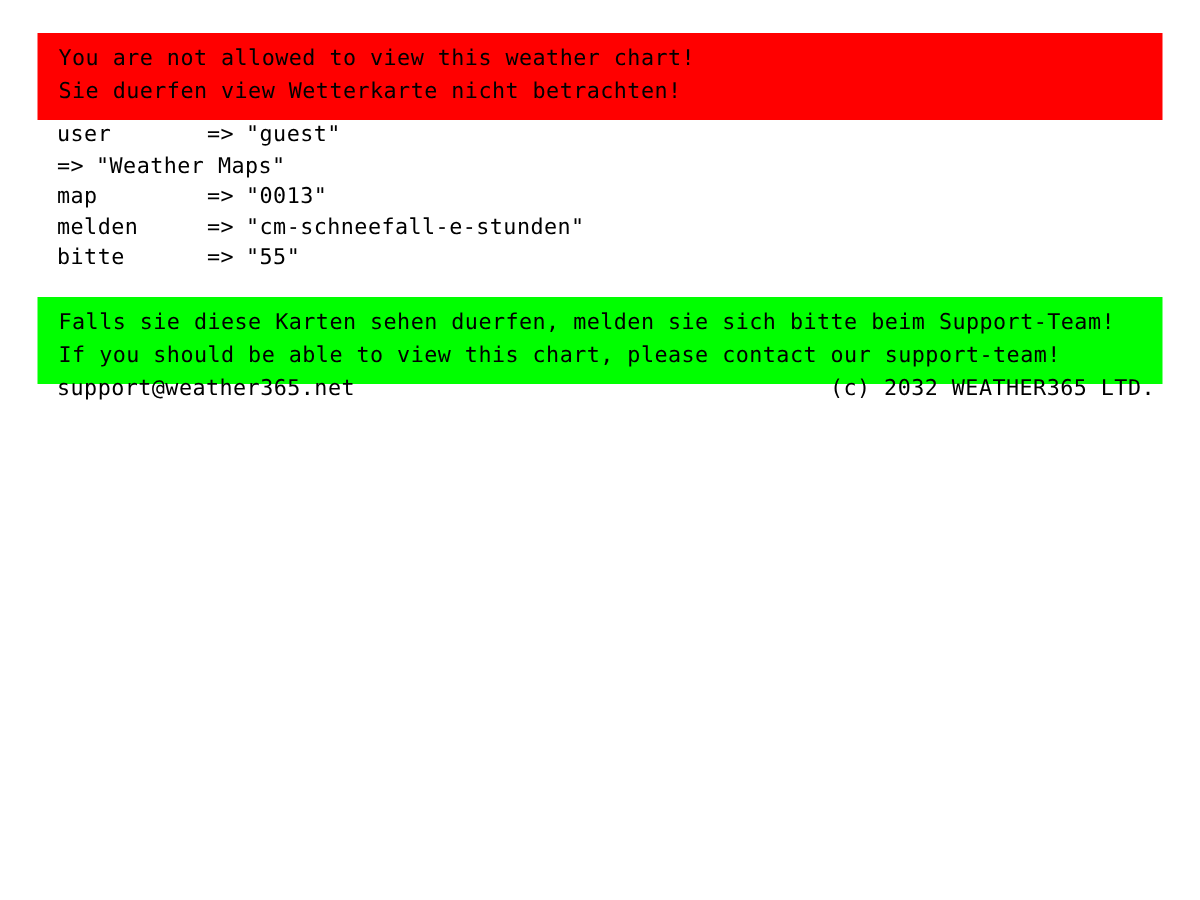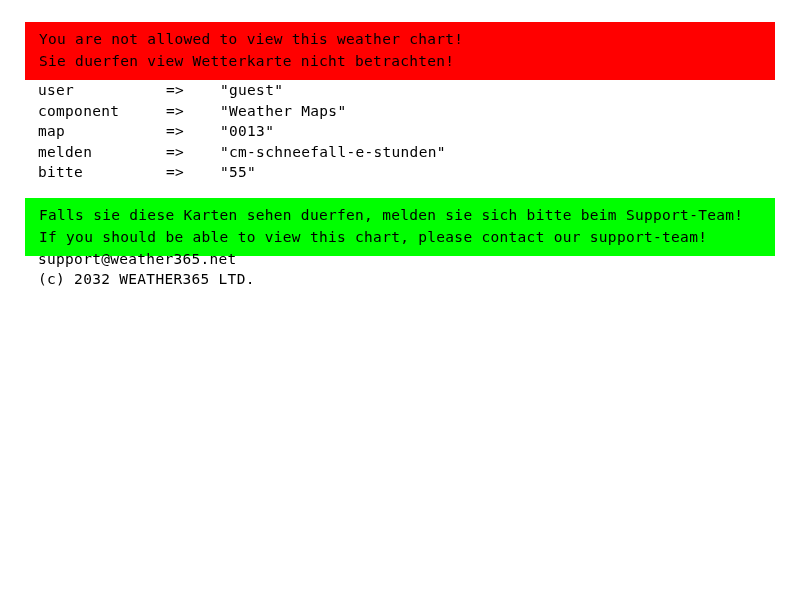--- a/index.html
+++ b/index.html
@@ -44,21 +44,20 @@
     position: absolute;
     left: 38px;
     top: 80px;
     font-size: 14.5px;
     line-height: 20.6px;
   }
   .param-row {
     display: flex;
     white-space: pre;
     letter-spacing: 0.3px;
-    gap: 28px;
   }
   .param-key {
     display: inline-block;
     width: 100px;
   }
   .param-arrow {
     display: inline-block;
     width: 26px;
   }
   .param-val {
@@ -68,21 +67,20 @@
     position: absolute;
     left: 38px;
     top: 249px;
     width: 732px;
     display: flex;
     justify-content: space-between;
     font-size: 14.5px;
     line-height: 20px;
     white-space: pre;
     letter-spacing: 0.3px;
-    flex-direction: column;
   }
   .footer a {
     color: #000000;
     text-decoration: none;
   }
 </style>
 </head>
 <body>
 
 <div class="page">
@@ -92,21 +90,20 @@
     <div class="banner-line">Sie duerfen view Wetterkarte nicht betrachten!</div>
   </div>
 
   <div class="params">
     <div class="param-row">
       <span class="param-key">user</span>
       <span class="param-arrow">=&gt;</span>
       <span class="param-val">"guest"</span>
     </div>
     <div class="param-row">
-      <span class="param-key">component</span>
       <span class="param-arrow">=&gt;</span>
       <span class="param-val">"Weather Maps"</span>
     </div>
     <div class="param-row">
       <span class="param-key">map</span>
       <span class="param-arrow">=&gt;</span>
       <span class="param-val">"0013"</span>
     </div>
     <div class="param-row">
       <span class="param-key">melden</span>

